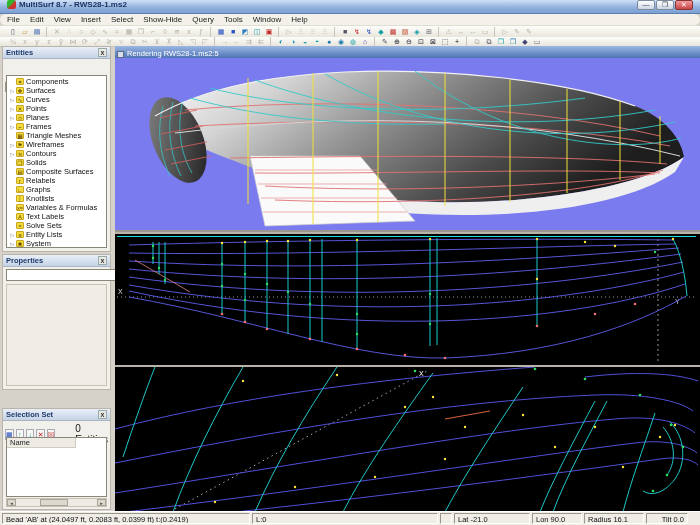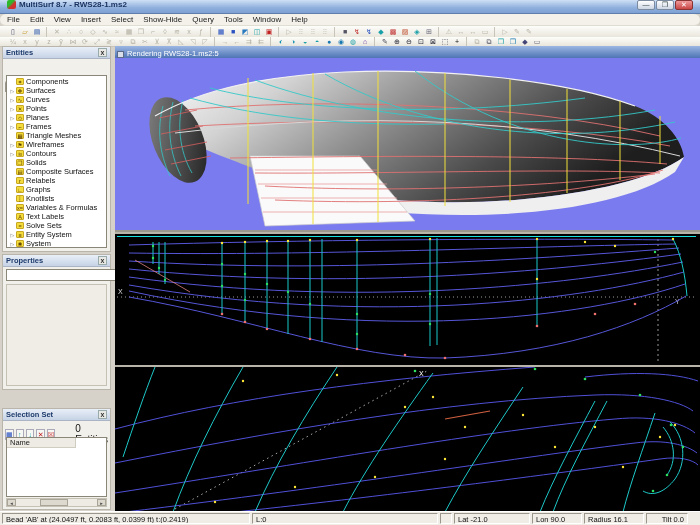--- a/index.html
+++ b/index.html
@@ -324,21 +324,21 @@
         <span class="tlabel">Text Labels</span>
       </div>
       <div class="trow">
         <span class="texp"></span>
         <span class="ticn">=</span>
         <span class="tlabel">Solve Sets</span>
       </div>
       <div class="trow">
         <span class="texp">▷</span>
         <span class="ticn">≡</span>
-        <span class="tlabel">Entity System</span>
+        <span class="tlabel">Entity Lists</span>
       </div>
       <div class="trow">
         <span class="texp">▷</span>
         <span class="ticn">✱</span>
         <span class="tlabel">System</span>
       </div>
     </div>
 </div>
 
 <div class="panel" style="top:254px;height:136px;">

